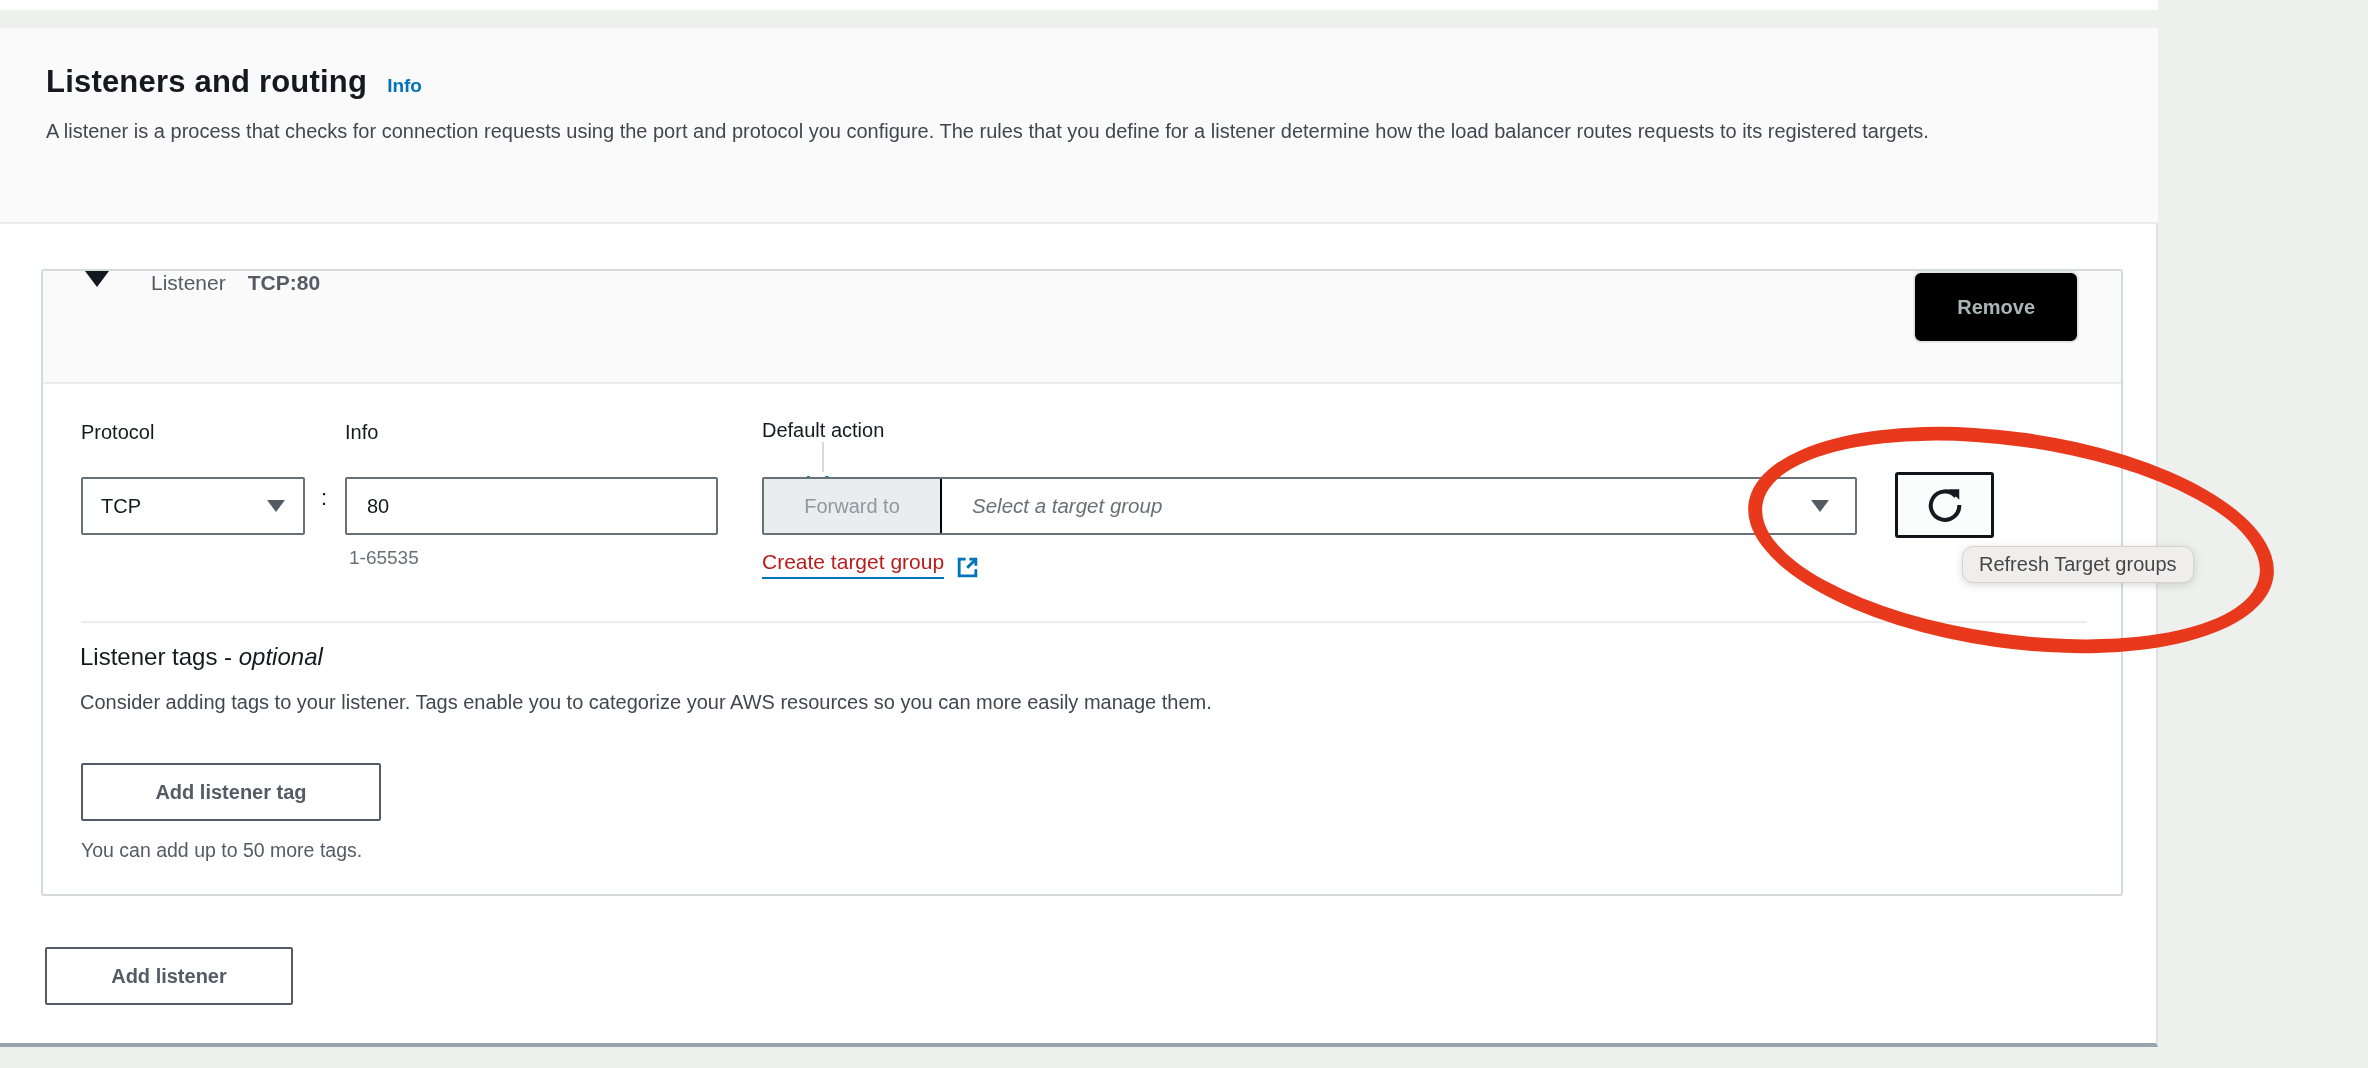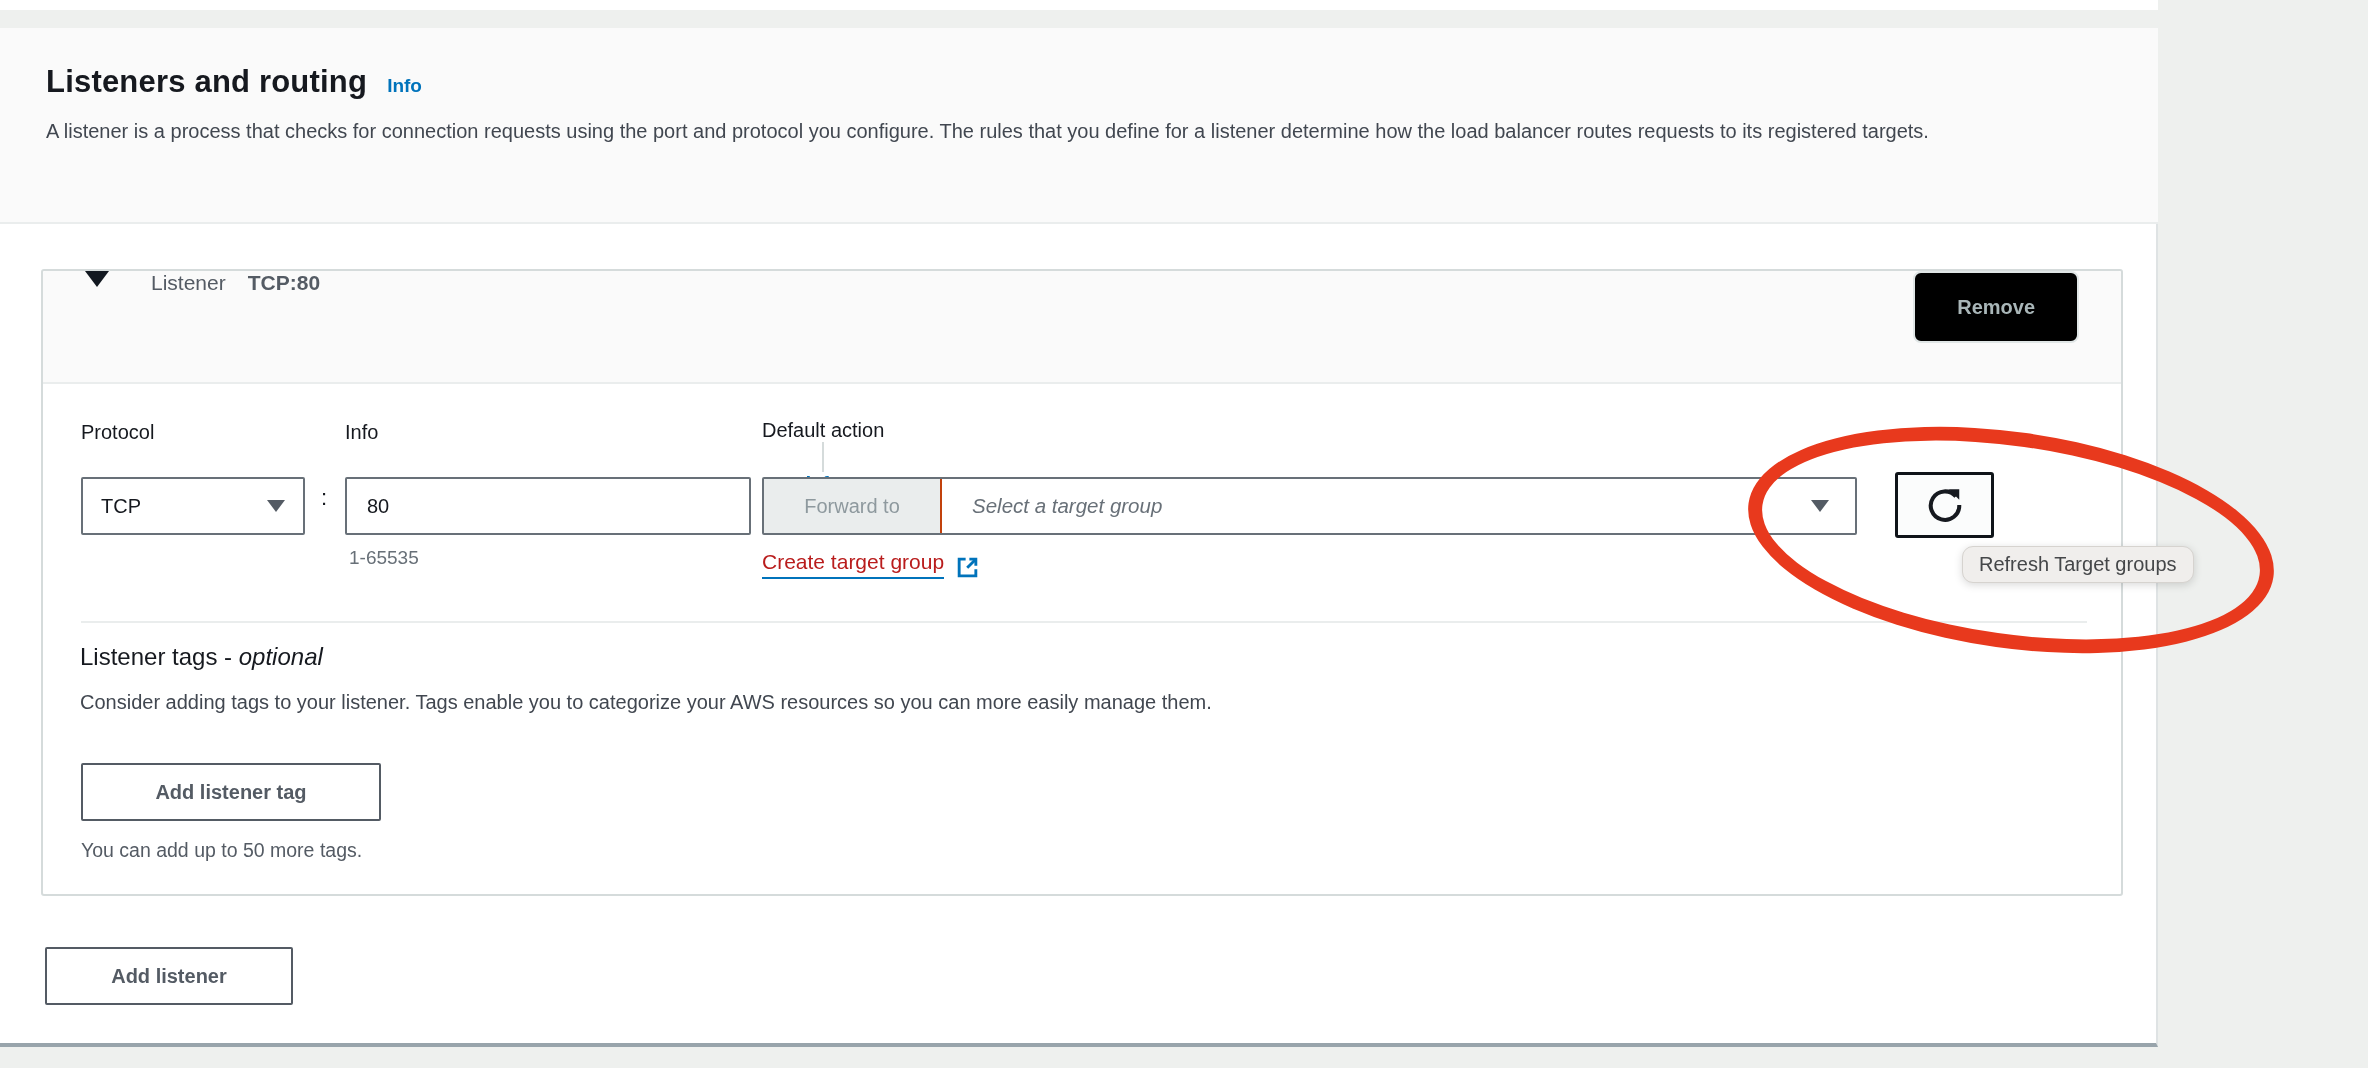--- a/index.html
+++ b/index.html
@@ -51,27 +51,27 @@
 
   .field-label{font-size:20px;color:#16191f;}
   .ctl{border:2px solid #687078;border-radius:2px;background:#fff;display:flex;align-items:center;font-size:20px;color:#16191f;}
   .caret-down{width:0;height:0;border-left:9px solid transparent;border-right:9px solid transparent;border-top:12px solid #545b64;}
 
   .lbl-protocol{left:38px;top:150px;}
   .sel-protocol{left:38px;top:206px;width:224px;height:58px;padding:0 18px;cursor:pointer;}
   .sel-protocol .caret-down{margin-left:auto;}
   .port-sep{left:278px;top:214px;font-size:22px;color:#16191f;}
   .lbl-port{left:302px;top:150px;}
-  .inp-port{left:302px;top:206px;width:406px;height:58px;padding:0 20px;font-size:20px;color:#16191f;border:2px solid #687078;border-radius:2px;box-sizing:border-box;font-family:"Liberation Sans",sans-serif;}
+  .inp-port{left:302px;top:206px;width:373px;height:58px;padding:0 20px;font-size:20px;color:#16191f;border:2px solid #687078;border-radius:2px;box-sizing:border-box;font-family:"Liberation Sans",sans-serif;}
   .port-hint{left:306px;top:276px;font-size:19px;color:#687078;}
 
   .da-row{left:719px;top:148px;display:flex;align-items:center;flex-direction:column;}
   .da-divider{width:2px;height:30px;background:#d5dbdb;margin:0 16px;}
   .sel-forward{left:719px;top:206px;width:1095px;height:58px;overflow:hidden;cursor:pointer;}
-  .fwd-prefix{width:176px;height:100%;background:#eaeded;color:#8e999e;display:flex;align-items:center;justify-content:center;border-right:2px solid #c2410c;flex:none;}
+  .fwd-prefix{width:176px;height:100%;background:#eaeded;color:#8e999e;display:flex;align-items:center;justify-content:center;border-right:2px solid #000000;flex:none;}
   .fwd-placeholder{font-style:italic;color:#687078;font-size:20.5px;padding-left:30px;}
   .sel-forward .caret-down{margin-left:auto;margin-right:26px;}
 
   .refresh-btn{left:1852px;top:201px;width:99px;height:66px;background:#fbfcfc;border:3px solid #0f1419;border-radius:3px;display:flex;align-items:center;justify-content:center;cursor:pointer;}
 
   .create-link{left:719px;top:279px;display:inline-flex;align-items:flex-end;color:#b91c1c;font-size:21px;cursor:pointer;}
   .create-link .link-text{border-bottom:2px solid #0073bb;padding-bottom:3px;}
   .create-link svg{margin-left:12px;}
 
   .body-divider{left:38px;top:350px;width:2006px;height:2px;background:#eaeded;}

